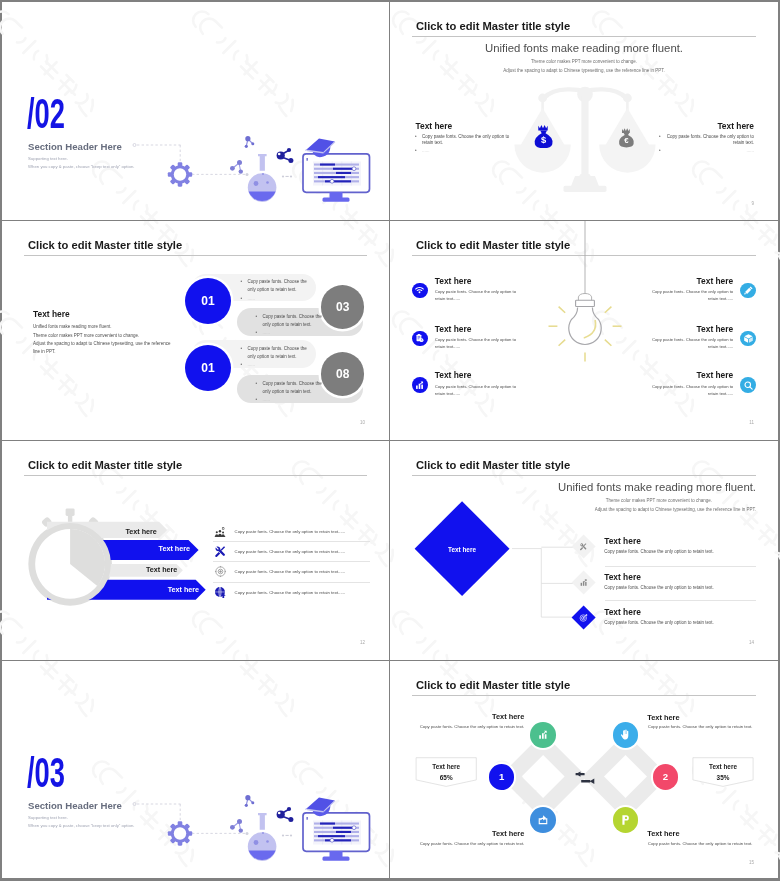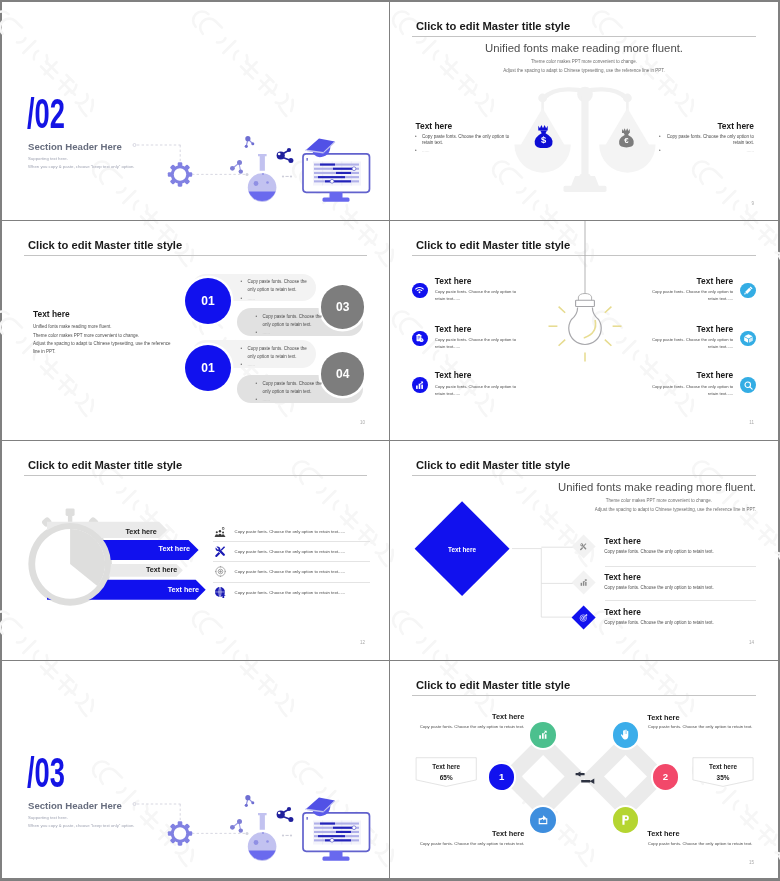--- a/index.html
+++ b/index.html
@@ -546,21 +546,21 @@
       <li><span>Copy paste fonts. Choose the</span><br><span>only option to retain text.</span></li>
       <li class="faint">......</li>
     </ul>
 
     <div class="nc-pill nc-pill-light" style="left:190px;top:119.4px;width:123.6px;height:27.2px;"></div>
     <div class="nc-pill nc-pill-dark" style="left:234.5px;top:154.2px;width:126px;height:27.5px;"></div>
     <div class="nc-circle" style="left:183px;top:123.5px;width:46px;height:46px;background:#1111ee;">
         <span>01</span>
       </div>
     <div class="nc-circle" style="left:318.9px;top:131px;width:43.6px;height:43.6px;background:#7d7d7d;">
-        <span>04</span>
+        <span>08</span>
       </div>
     <ul class="bl nc-bl" style="left:238.5px;top:123.8px;width:74px;">
       <li><span>Copy paste fonts. Choose the</span><br><span>only option to retain text.</span></li>
       <li class="faint">......</li>
     </ul>
     <ul class="bl nc-bl" style="left:253.5px;top:158.6px;width:74px;">
       <li><span>Copy paste fonts. Choose the</span><br><span>only option to retain text.</span></li>
       <li class="faint">......</li>
     </ul>
     <div class="pageno">10</div>

